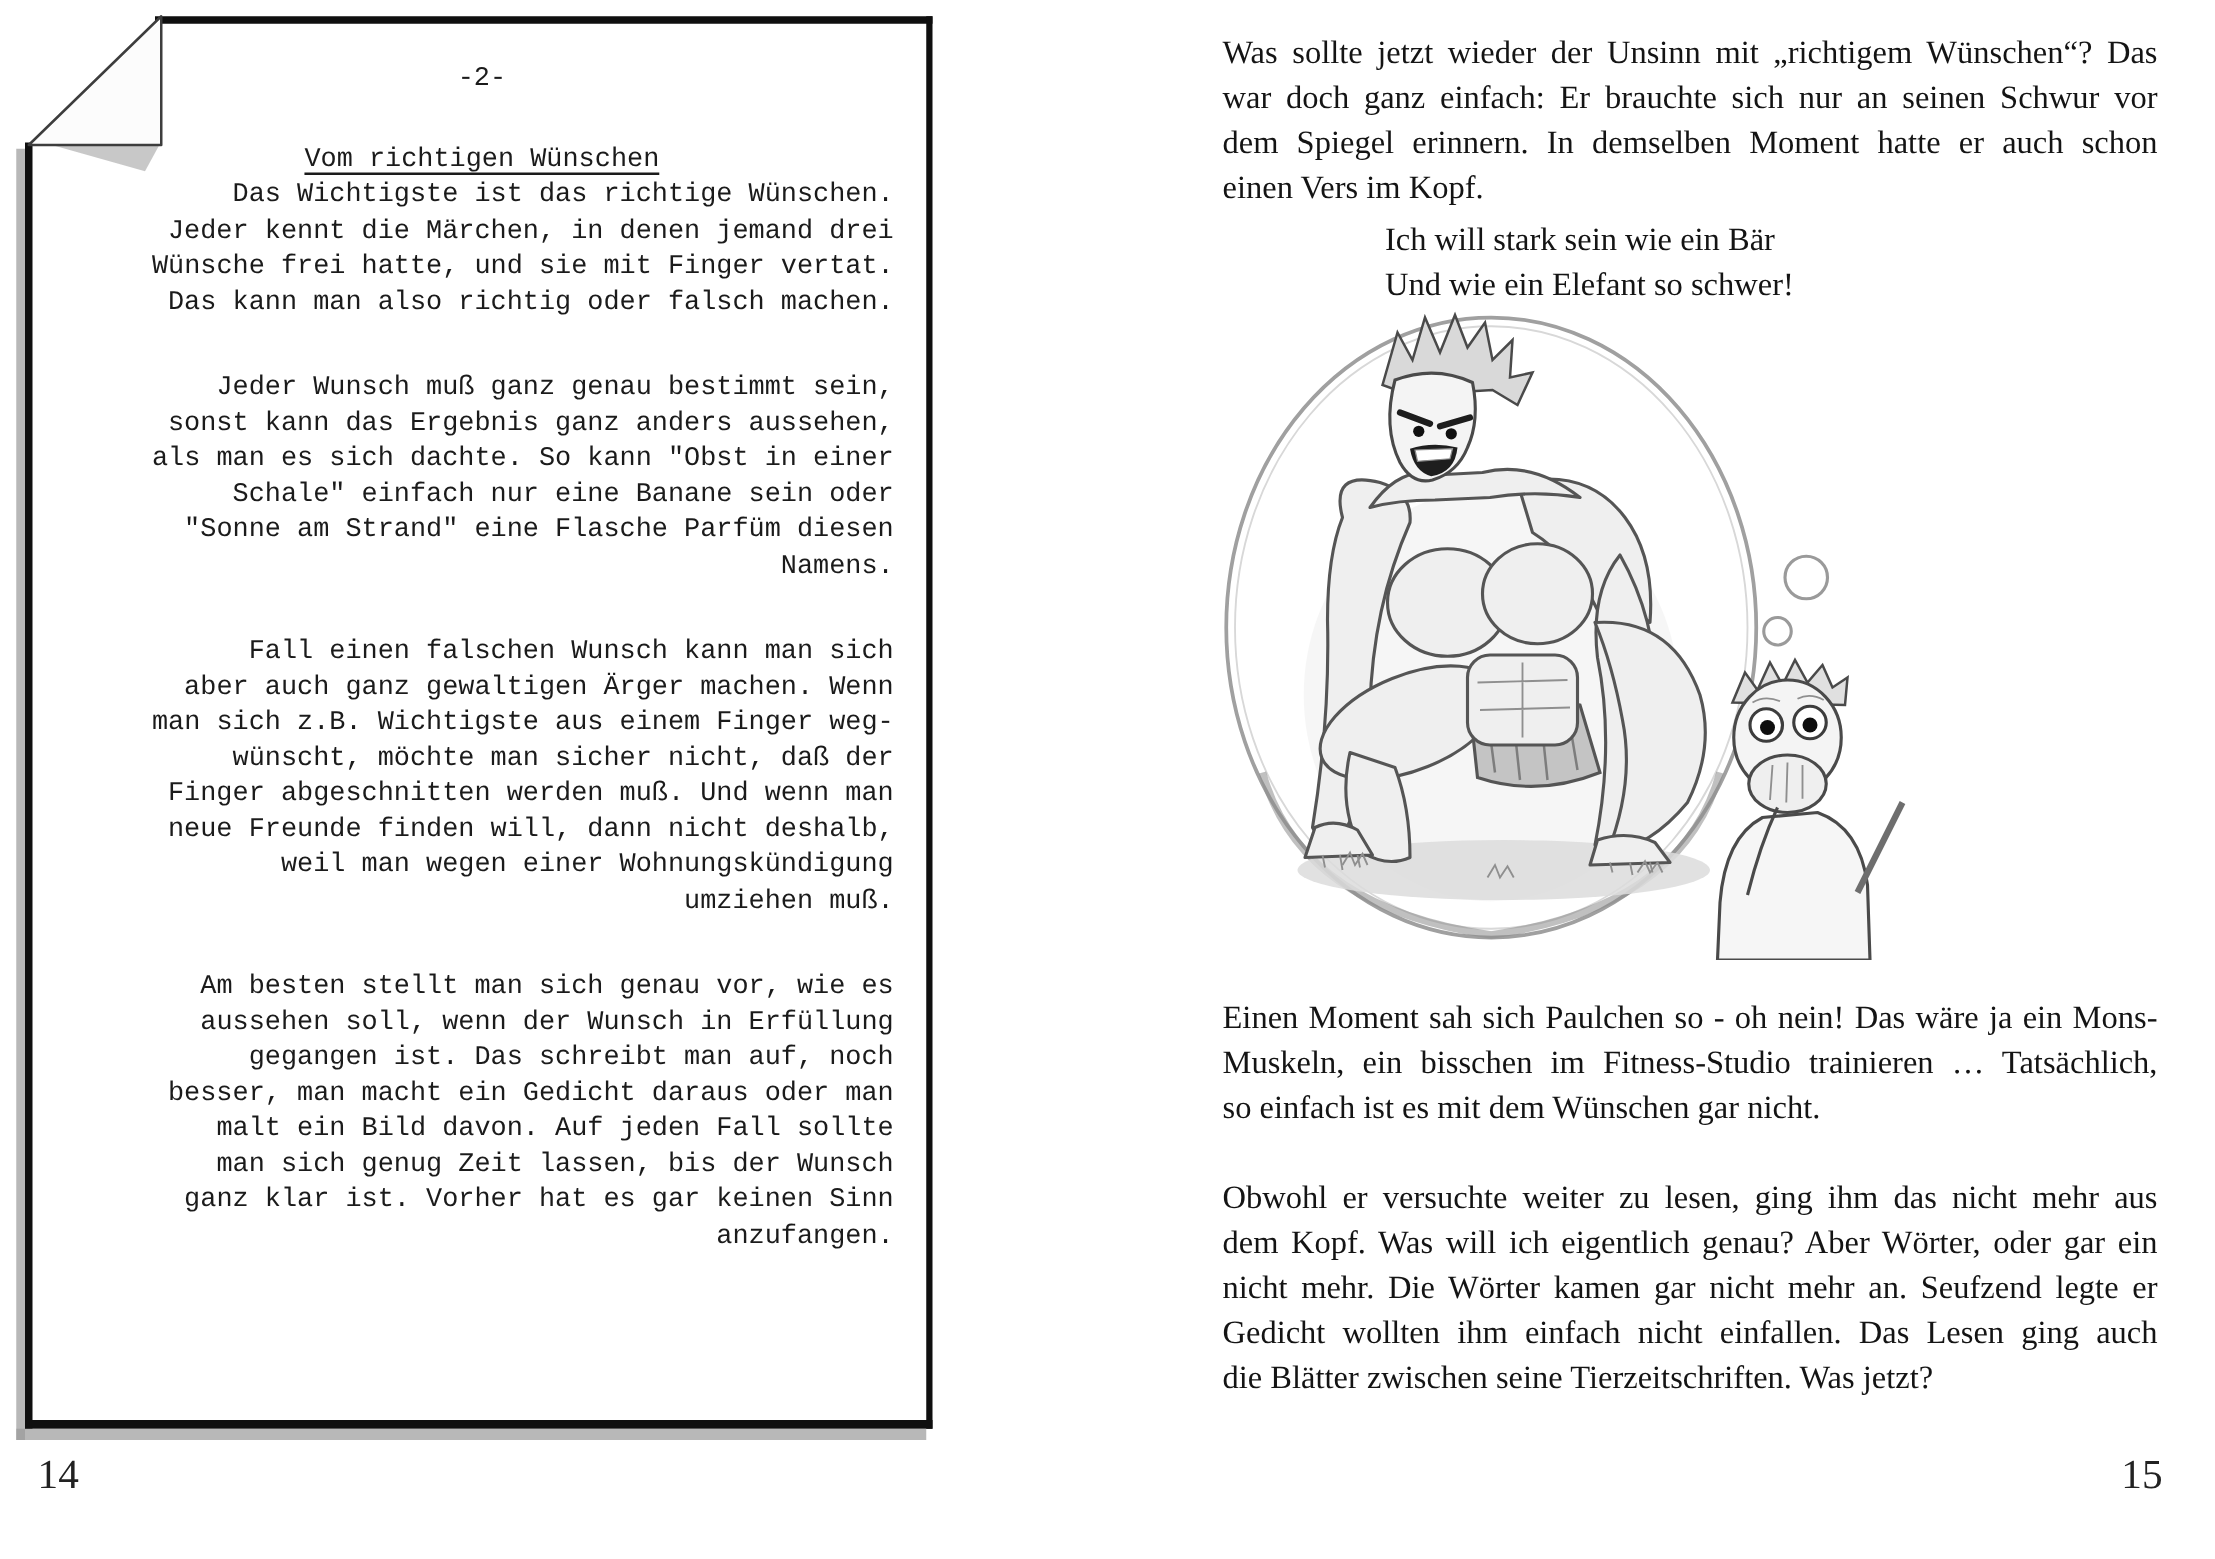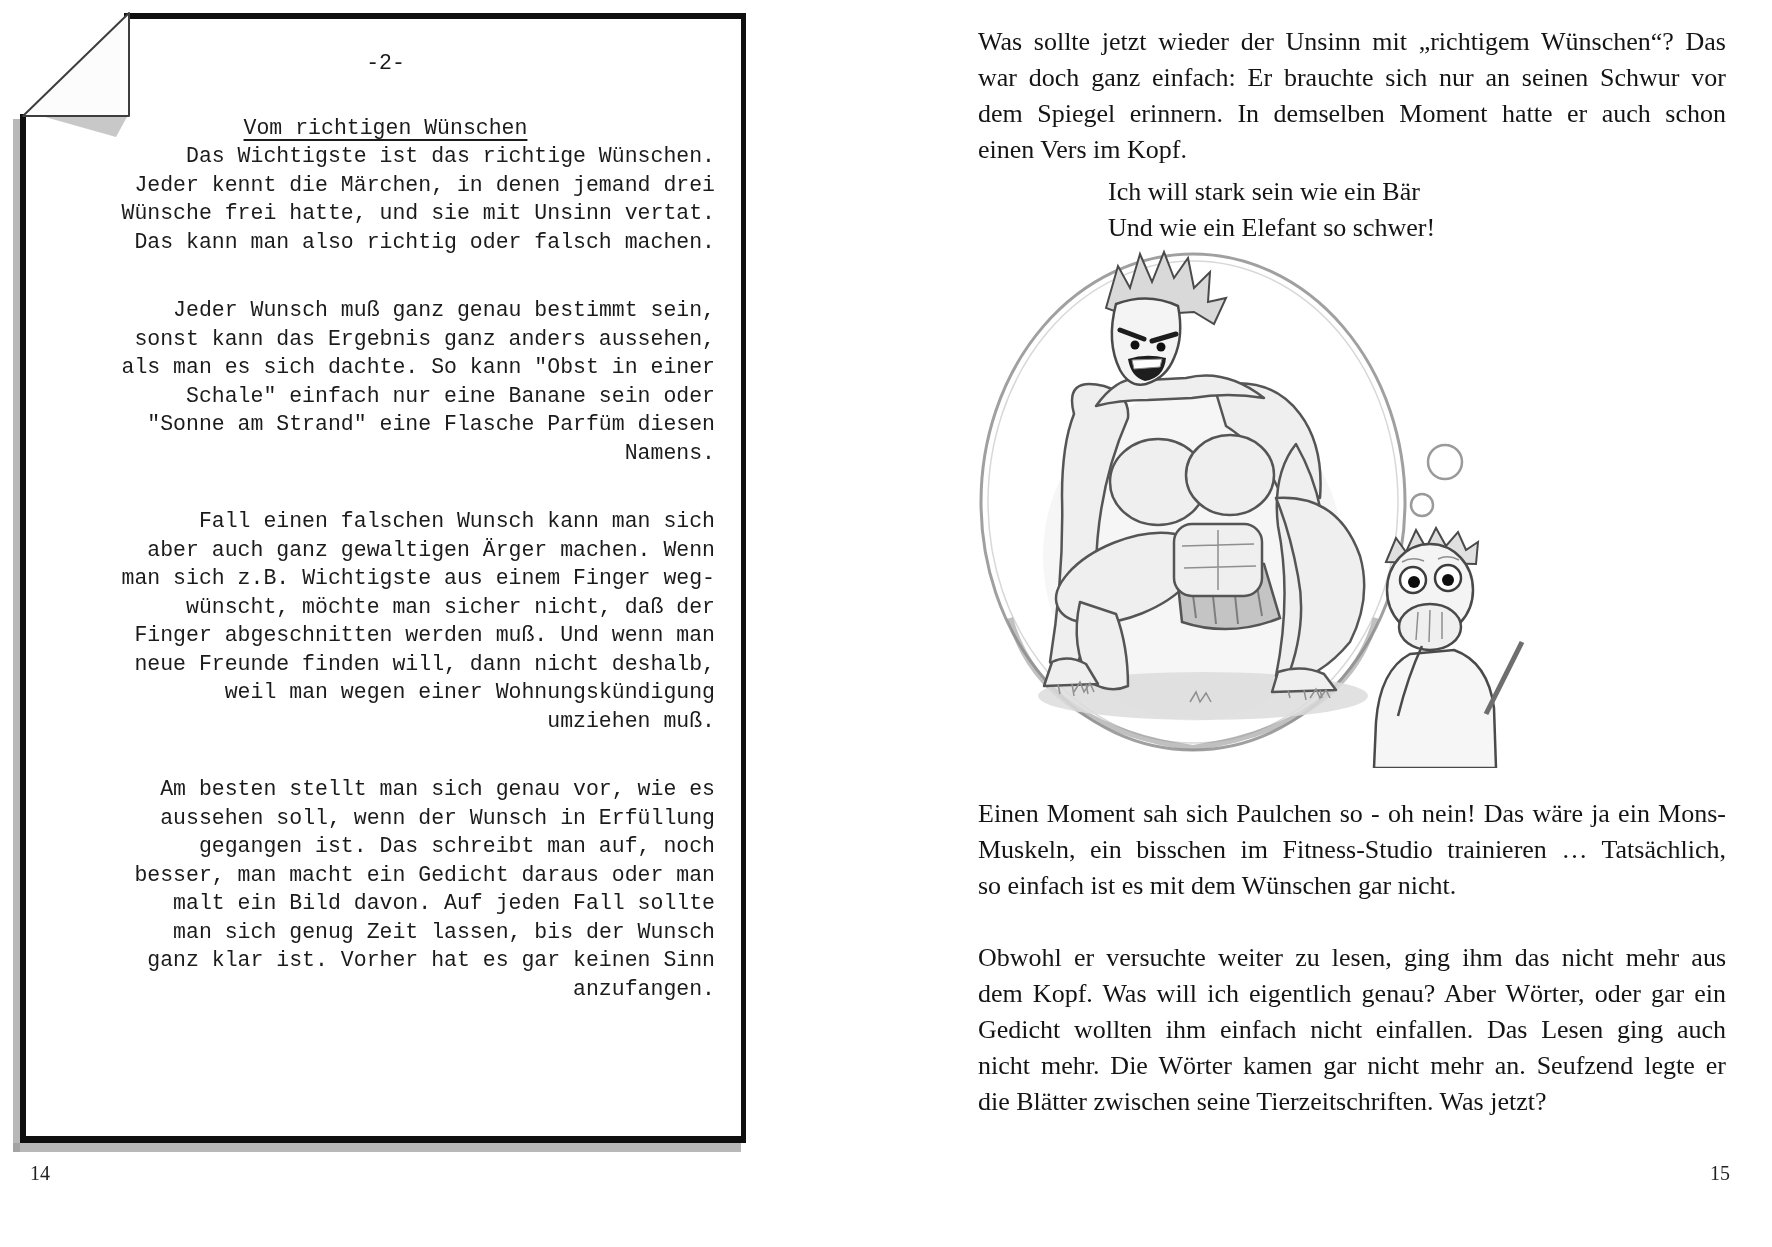--- a/index.html
+++ b/index.html
@@ -47,21 +47,21 @@
   }
   .rpar .line{text-align:justify;text-align-last:justify;}
   .rpar .line:last-child{text-align-last:left;}
   .verse{margin:6px 0 0 130px;}
   .verse .line{text-align:left;}
   .illustration-wrap{margin-top:0;height:522px;}
   .rpar.after-illu{margin-top:28px;}
   .rpar + .rpar.spaced{margin-top:36px;}
 
   
-  .pagenum{position:absolute;font-size:20px;color:#222;}
+  .pagenum{position:absolute;font-size:33px;color:#222;}
   .pagenum.left{left:30px;top:1162px;}
   .pagenum.right{left:1600px;top:1162px;width:130px;text-align:right;}
 
   svg .sketch{stroke:#555;stroke-width:2.5;fill:#efefef;stroke-linejoin:round;stroke-linecap:round;}
   svg .thin{stroke:#8f8f8f;stroke-width:1.5;fill:none;}
 </style>
 </head>
 <body>
 
 <div class="note">
@@ -76,21 +76,21 @@
     <polygon points="22,106 112,106 100,128" fill="#b5b5b5" opacity="0.75"></polygon>
     <polygon points="7,107 113,4 113,107" fill="#fcfcfc" stroke="#3d3d3d" stroke-width="2" stroke-linejoin="round"></polygon>
   </svg>
 
   <div class="note-content">
     <div class="note-num">-2-</div>
     <div class="note-title">Vom richtigen Wünschen</div>
     <div class="note-par">
         <div class="line">Das Wichtigste ist das richtige Wünschen.</div>
         <div class="line">Jeder kennt die Märchen, in denen jemand drei</div>
-        <div class="line">Wünsche frei hatte, und sie mit Unsinn vertat.</div>
+        <div class="line">Wünsche frei hatte, und sie mit Finger vertat.</div>
         <div class="line">Das kann man also richtig oder falsch machen.</div>
       </div>
     <div class="note-par">
         <div class="line">Jeder Wunsch muß ganz genau bestimmt sein,</div>
         <div class="line">sonst kann das Ergebnis ganz anders aussehen,</div>
         <div class="line">als man es sich dachte. So kann "Obst in einer</div>
         <div class="line">Schale" einfach nur eine Banane sein oder</div>
         <div class="line">"Sonne am Strand" eine Flasche Parfüm diesen</div>
         <div class="line">Namens.</div>
       </div>
@@ -198,20 +198,20 @@
   </div>
 
   <div class="rpar after-illu">
       <div class="line">Einen Moment sah sich Paulchen so - oh nein! Das wäre ja ein Mons-</div>
       <div class="line">Muskeln, ein bisschen im Fitness-Studio trainieren … Tatsächlich,</div>
       <div class="line">so einfach ist es mit dem Wünschen gar nicht.</div>
     </div>
   <div class="rpar spaced">
       <div class="line">Obwohl er versuchte weiter zu lesen, ging ihm das nicht mehr aus</div>
       <div class="line">dem Kopf. Was will ich eigentlich genau? Aber Wörter, oder gar ein</div>
+      <div class="line">nicht mehr. Die Wörter kamen gar nicht mehr an. Seufzend legte er</div>
       <div class="line">Gedicht wollten ihm einfach nicht einfallen. Das Lesen ging auch</div>
-      <div class="line">nicht mehr. Die Wörter kamen gar nicht mehr an. Seufzend legte er</div>
       <div class="line">die Blätter zwischen seine Tierzeitschriften. Was jetzt?</div>
     </div>
 </div>
 
 <div class="pagenum left">14</div>
 <div class="pagenum right">15</div>
 
 </body></html>

